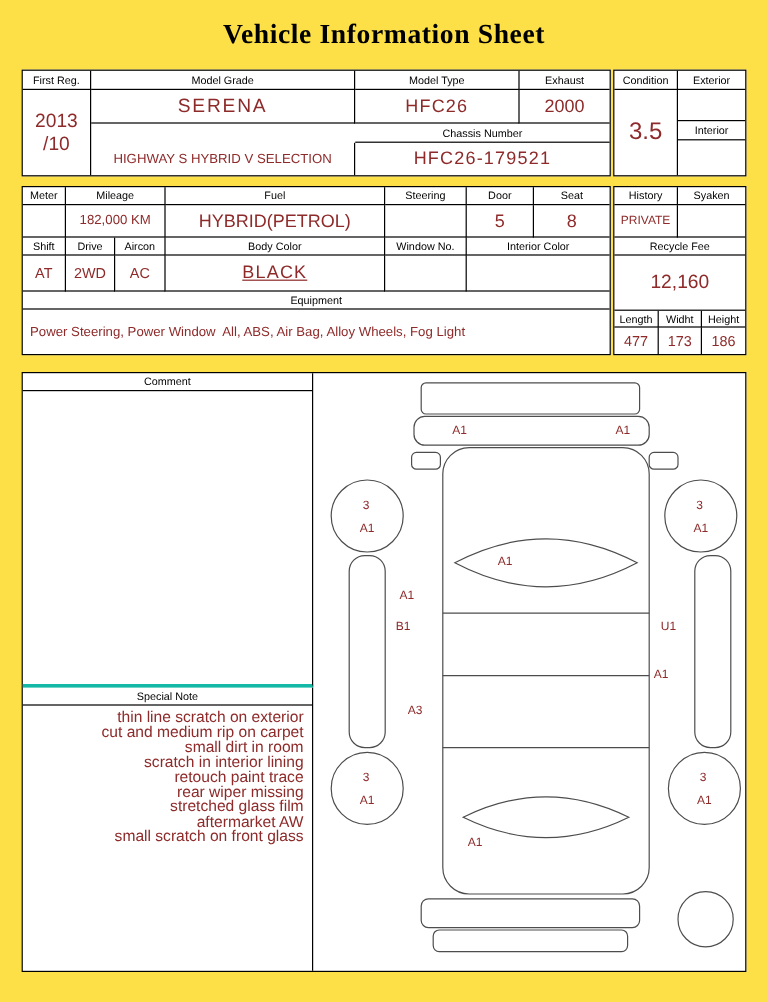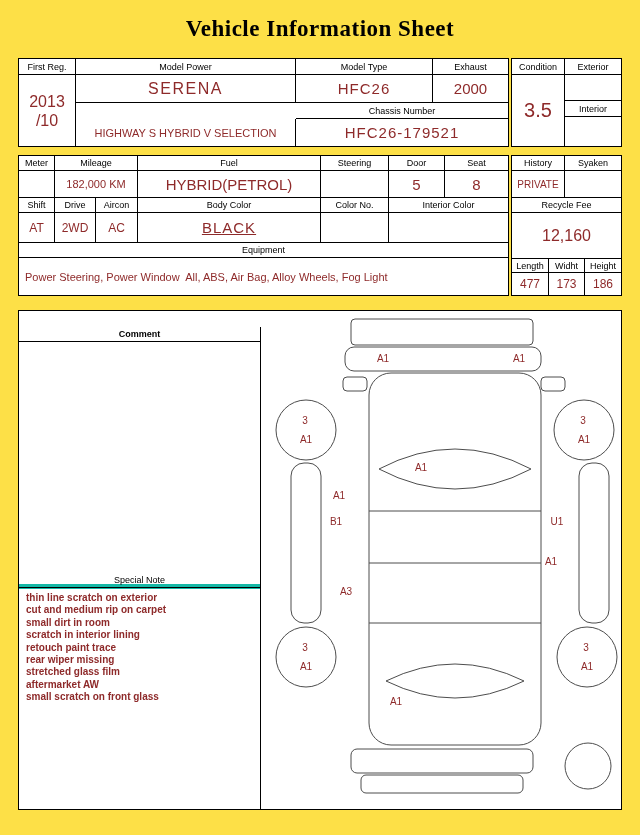--- a/index.html
+++ b/index.html
@@ -13,36 +13,36 @@
   .grid { display:grid; }
   .cell { border-right:1px solid #000; border-bottom:1px solid #000;
           display:flex; align-items:center; justify-content:center; text-align:center; overflow:hidden; }
   .cell.nr { border-right:none; }
   .cell.nb { border-bottom:none; }
   .lbl { font-size:9px; color:#000; }
   .v10{font-size:10px}.v11{font-size:11px}.v12{font-size:12px}.v14{font-size:16px}
   .v15{font-size:15px}.v16{font-size:16px}.v20{font-size:20px}
   .sec-hdr { height:15px; border-bottom:1px solid #000; display:flex; align-items:center;
              justify-content:center; font-size:9px; color:#000; }
-  .note-list { padding:4px 7px; font-size:10px; line-height:12.4px; color:#8e2a2a; text-align:left;font-weight:bold; }
+  .note-list { padding:4px 7px; font-size:13px; line-height:12.4px; color:#8e2a2a; text-align:right; }
   .footer { position:absolute; left:8px; top:817px; width:624px; border-top:1px solid #000;
             padding-top:3px; text-align:center; font-size:9px; color:#8e2a2a; }
   .dlabel { font-size:10px; fill:#8e2a2a; text-anchor:middle; font-family:"Liberation Sans",sans-serif; }
   .shape { fill:none; stroke:#4d4d4d; stroke-width:1; }
 </style>
 </head>
 <body>
 
 <div class="page">
 
   <div class="title">Vehicle Information Sheet</div>
 
   <div class="box grid" style="left:18px;top:58px;width:491px;height:89px;grid-template-columns:57px 220px 137px 1fr;grid-template-rows:16px 28px 16px 1fr;">
     <div class="cell lbl" style="grid-area:1/1/2/2;">First Reg.</div>
-    <div class="cell lbl" style="grid-area:1/2/2/3;">Model Power</div>
+    <div class="cell lbl" style="grid-area:1/2/2/3;">Model Grade</div>
     <div class="cell lbl" style="grid-area:1/3/2/4;">Model Type</div>
     <div class="cell lbl nr" style="grid-area:1/4/2/5;">Exhaust</div>
     <div class="cell red v16 nb" style="grid-area:2/1/5/2;white-space:pre-line;line-height:19px;">2013
 /10</div>
     <div class="cell red v16" style="grid-area:2/2/3/3;letter-spacing:1.5px;">SERENA</div>
     <div class="cell red v15" style="grid-area:2/3/3/4;letter-spacing:1px;">HFC26</div>
     <div class="cell red v15 nr" style="grid-area:2/4/3/5;">2000</div>
     <div class="cell lbl nr" style="grid-area:3/3/4/5;">Chassis Number</div>
     <div class="cell red v11 nb" style="grid-area:4/2/5/3;">HIGHWAY S HYBRID V SELECTION</div>
     <div class="cell red v15 nr nb" style="grid-area:4/3/5/5;letter-spacing:1px;">HFC26-179521</div>
@@ -70,21 +70,21 @@
       <div class="cell red v15">HYBRID(PETROL)</div>
       <div class="cell red v11"></div>
       <div class="cell red v15">5</div>
       <div class="cell red v15 nr">8</div>
     </div>
     <div class="grid" style="grid-template-columns:36px 41px 42px 183px 68px 1fr;grid-template-rows:15px 30px;">
       <div class="cell lbl">Shift</div>
       <div class="cell lbl">Drive</div>
       <div class="cell lbl">Aircon</div>
       <div class="cell lbl">Body Color</div>
-      <div class="cell lbl">Color No.</div>
+      <div class="cell lbl">Window No.</div>
       <div class="cell lbl nr">Interior Color</div>
       <div class="cell red v12">AT</div>
       <div class="cell red v12">2WD</div>
       <div class="cell red v12">AC</div>
       <div class="cell red v15" style="letter-spacing:1px;text-decoration:underline;">BLACK</div>
       <div class="cell red v11"></div>
       <div class="cell red v11 nr"></div>
     </div>
     <div class="cell lbl nr" style="height:15px;">Equipment</div>
     <div class="cell red v11 nr nb" style="height:37px;justify-content:flex-start;padding:0 6px;text-align:left;white-space:pre-wrap;">Power Steering, Power Window  All, ABS, Air Bag, Alloy Wheels, Fog Light</div>
@@ -104,21 +104,21 @@
       <div class="cell lbl">Widht</div>
       <div class="cell lbl nr">Height</div>
       <div class="cell red v12 nb">477</div>
       <div class="cell red v12 nb">173</div>
       <div class="cell red v12 nr nb">186</div>
     </div>
   </div>
 
   <div class="box" style="left:18px;top:310px;width:604px;height:500px;">
 
-    <div style="position:absolute;left:0;top:16px;width:242px;height:262px;border-right:1px solid #000;border-bottom:5px solid #14b8a6;font-weight:bold;">
+    <div style="position:absolute;left:0;top:0;width:242px;height:262px;border-right:1px solid #000;border-bottom:3px solid #14b8a6;">
       <div class="sec-hdr">Comment</div>
       <div class="red v11" style="padding:4px 7px;"></div>
     </div>
 
     <div style="position:absolute;left:0;top:262px;width:242px;height:236px;border-right:1px solid #000;">
       <div class="sec-hdr">Special Note</div>
       <div class="note-list">
         <div>thin line scratch on exterior</div>
         <div>cut and medium rip on carpet</div>
         <div>small dirt in room</div>

